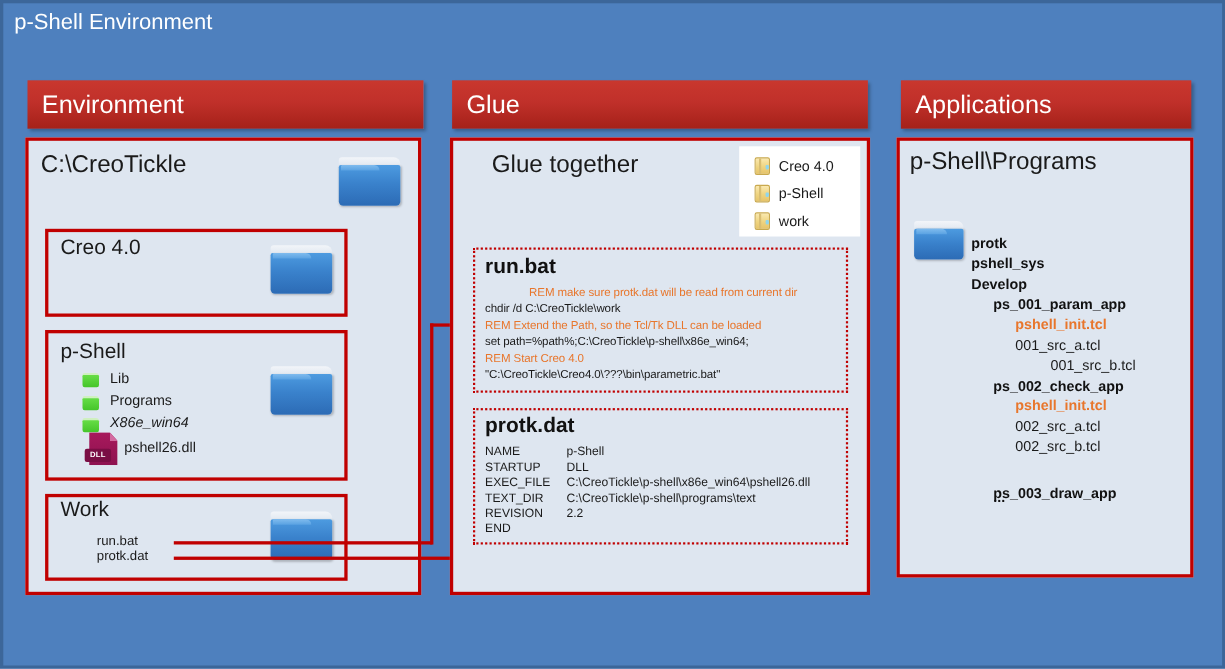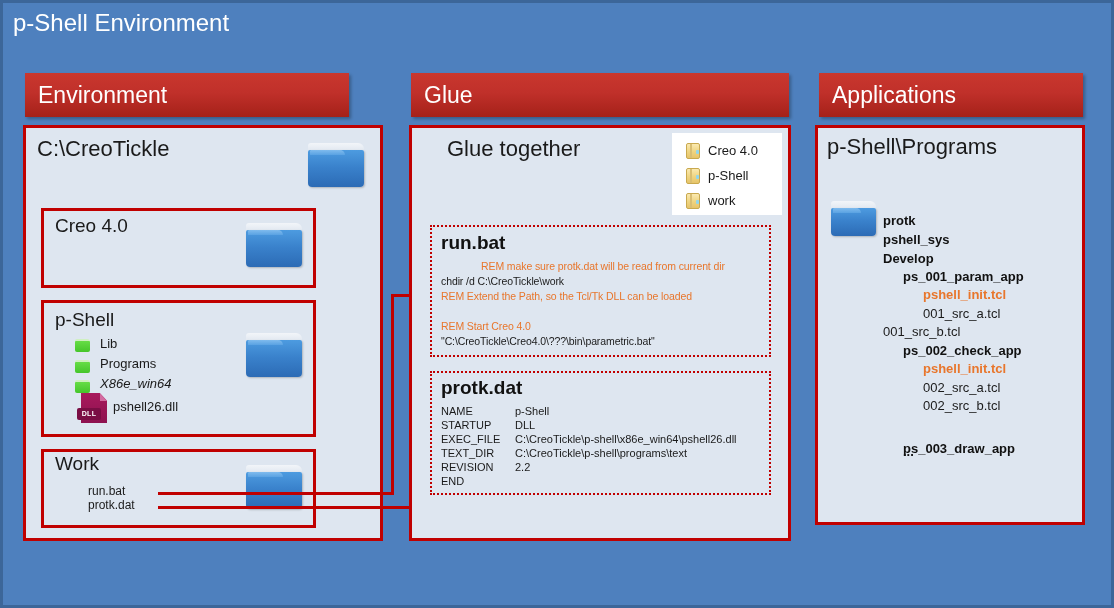--- a/index.html
+++ b/index.html
@@ -19,21 +19,21 @@
     box-sizing: border-box;
     border: 3px solid #3C6699;
     overflow: hidden;
   }
 
   
   #slide-title {
     position: absolute;
     left: 10px;
     top: 6px;
-    font-size: 24px;
+    font-size: 20px;
     color: #FFFFFF;
     letter-spacing: 0px;
     white-space: nowrap;
   }
 
   
   .col-header {
     position: absolute;
     height: 44px;
     background: linear-gradient(to bottom, #C9372E 0%, #C0302A 45%, #A52119 100%);
@@ -267,21 +267,21 @@
     border-left: 11px solid #C00000;
   }
 </style>
 </head>
 <body>
 
 <div id="slide">
 
   <div id="slide-title">p-Shell Environment</div>
 
-  <div class="col-header" style="left:22px; top:70px; width:324px;">Environment</div>
+  <div class="col-header" style="left:22px; top:70px; width:360px;">Environment</div>
 
   <div class="panel" style="left:20px; top:122px; width:360px; height:416px;"></div>
 
   <div class="panel-title" style="left:34px; top:133px;">C:\CreoTickle</div>
 
   <div class="folder-blue" style="left:305px; top:140px;">
     <div class="tab"></div>
       <div class="body"></div>
   </div>
 
@@ -370,20 +370,21 @@
       <div class="yspine"></div>
       <div class="yknob"></div>
   </div>
   <div class="legend-row" style="left:705px; top:190px;">work</div>
 
   <div class="dotbox" style="left:427px; top:222px; width:341px; height:132px;"></div>
   <div class="dotbox-title" style="left:438px; top:229px;">run.bat</div>
   <div class="code-line rem" style="left:438px; top:257px;margin-left:40px;">REM make sure protk.dat will be read from current dir</div>
   <div class="code-line" style="left:438px; top:272px;">chdir /d C:\CreoTickle\work</div>
   <div class="code-line rem" style="left:438px; top:287px;">REM Extend the Path, so the Tcl/Tk DLL can be loaded</div>
+  <div class="code-line" style="left:438px; top:302px;">set path=%path%;C:\CreoTickle\p-shell\x86e_win64;</div>
   <div class="code-line rem" style="left:438px; top:317px;">REM Start Creo 4.0</div>
   <div class="code-line" style="left:438px; top:332px;">"C:\CreoTickle\Creo4.0\???\bin\parametric.bat"</div>
 
   <div class="dotbox" style="left:427px; top:368px; width:341px; height:124px;"></div>
   <div class="dotbox-title" style="left:438px; top:374px;">protk.dat</div>
 
   <div class="kv-key" style="left:438px; top:402px;">NAME</div>
   <div class="kv-val" style="left:512px; top:402px;">p-Shell</div>
   <div class="kv-key" style="left:438px; top:416px;">STARTUP</div>
   <div class="kv-val" style="left:512px; top:416px;">DLL</div>
@@ -405,21 +406,21 @@
     <div class="tab"></div>
       <div class="body" style="height:28px;"></div>
   </div>
 
   <div class="app-row" style="left:880px; top:210px;">protk</div>
   <div class="app-row" style="left:880px; top:229px;">pshell_sys</div>
   <div class="app-row" style="left:880px; top:248px;">Develop</div>
   <div class="app-row" style="left:900px; top:266px;">ps_001_param_app</div>
   <div class="app-row accent" style="left:920px; top:284px;">pshell_init.tcl</div>
   <div class="app-row plain" style="left:920px; top:303px;">001_src_a.tcl</div>
-  <div class="app-row plain" style="left:880px; top:321px;">001_src_b.tcl</div>
+  <div class="app-row plain" style="left:952px; top:321px;">001_src_b.tcl</div>
   <div class="app-row" style="left:900px; top:340px;">ps_002_check_app</div>
   <div class="app-row accent" style="left:920px; top:358px;">pshell_init.tcl</div>
   <div class="app-row plain" style="left:920px; top:377px;">002_src_a.tcl</div>
   <div class="app-row plain" style="left:920px; top:395px;">002_src_b.tcl</div>
   <div class="app-row" style="left:900px; top:414px;margin-top:24px;">ps_003_draw_app</div>
   <div class="app-row" style="left:900px; top:441px;">...</div>
 
 </div>
 
 </body></html>

